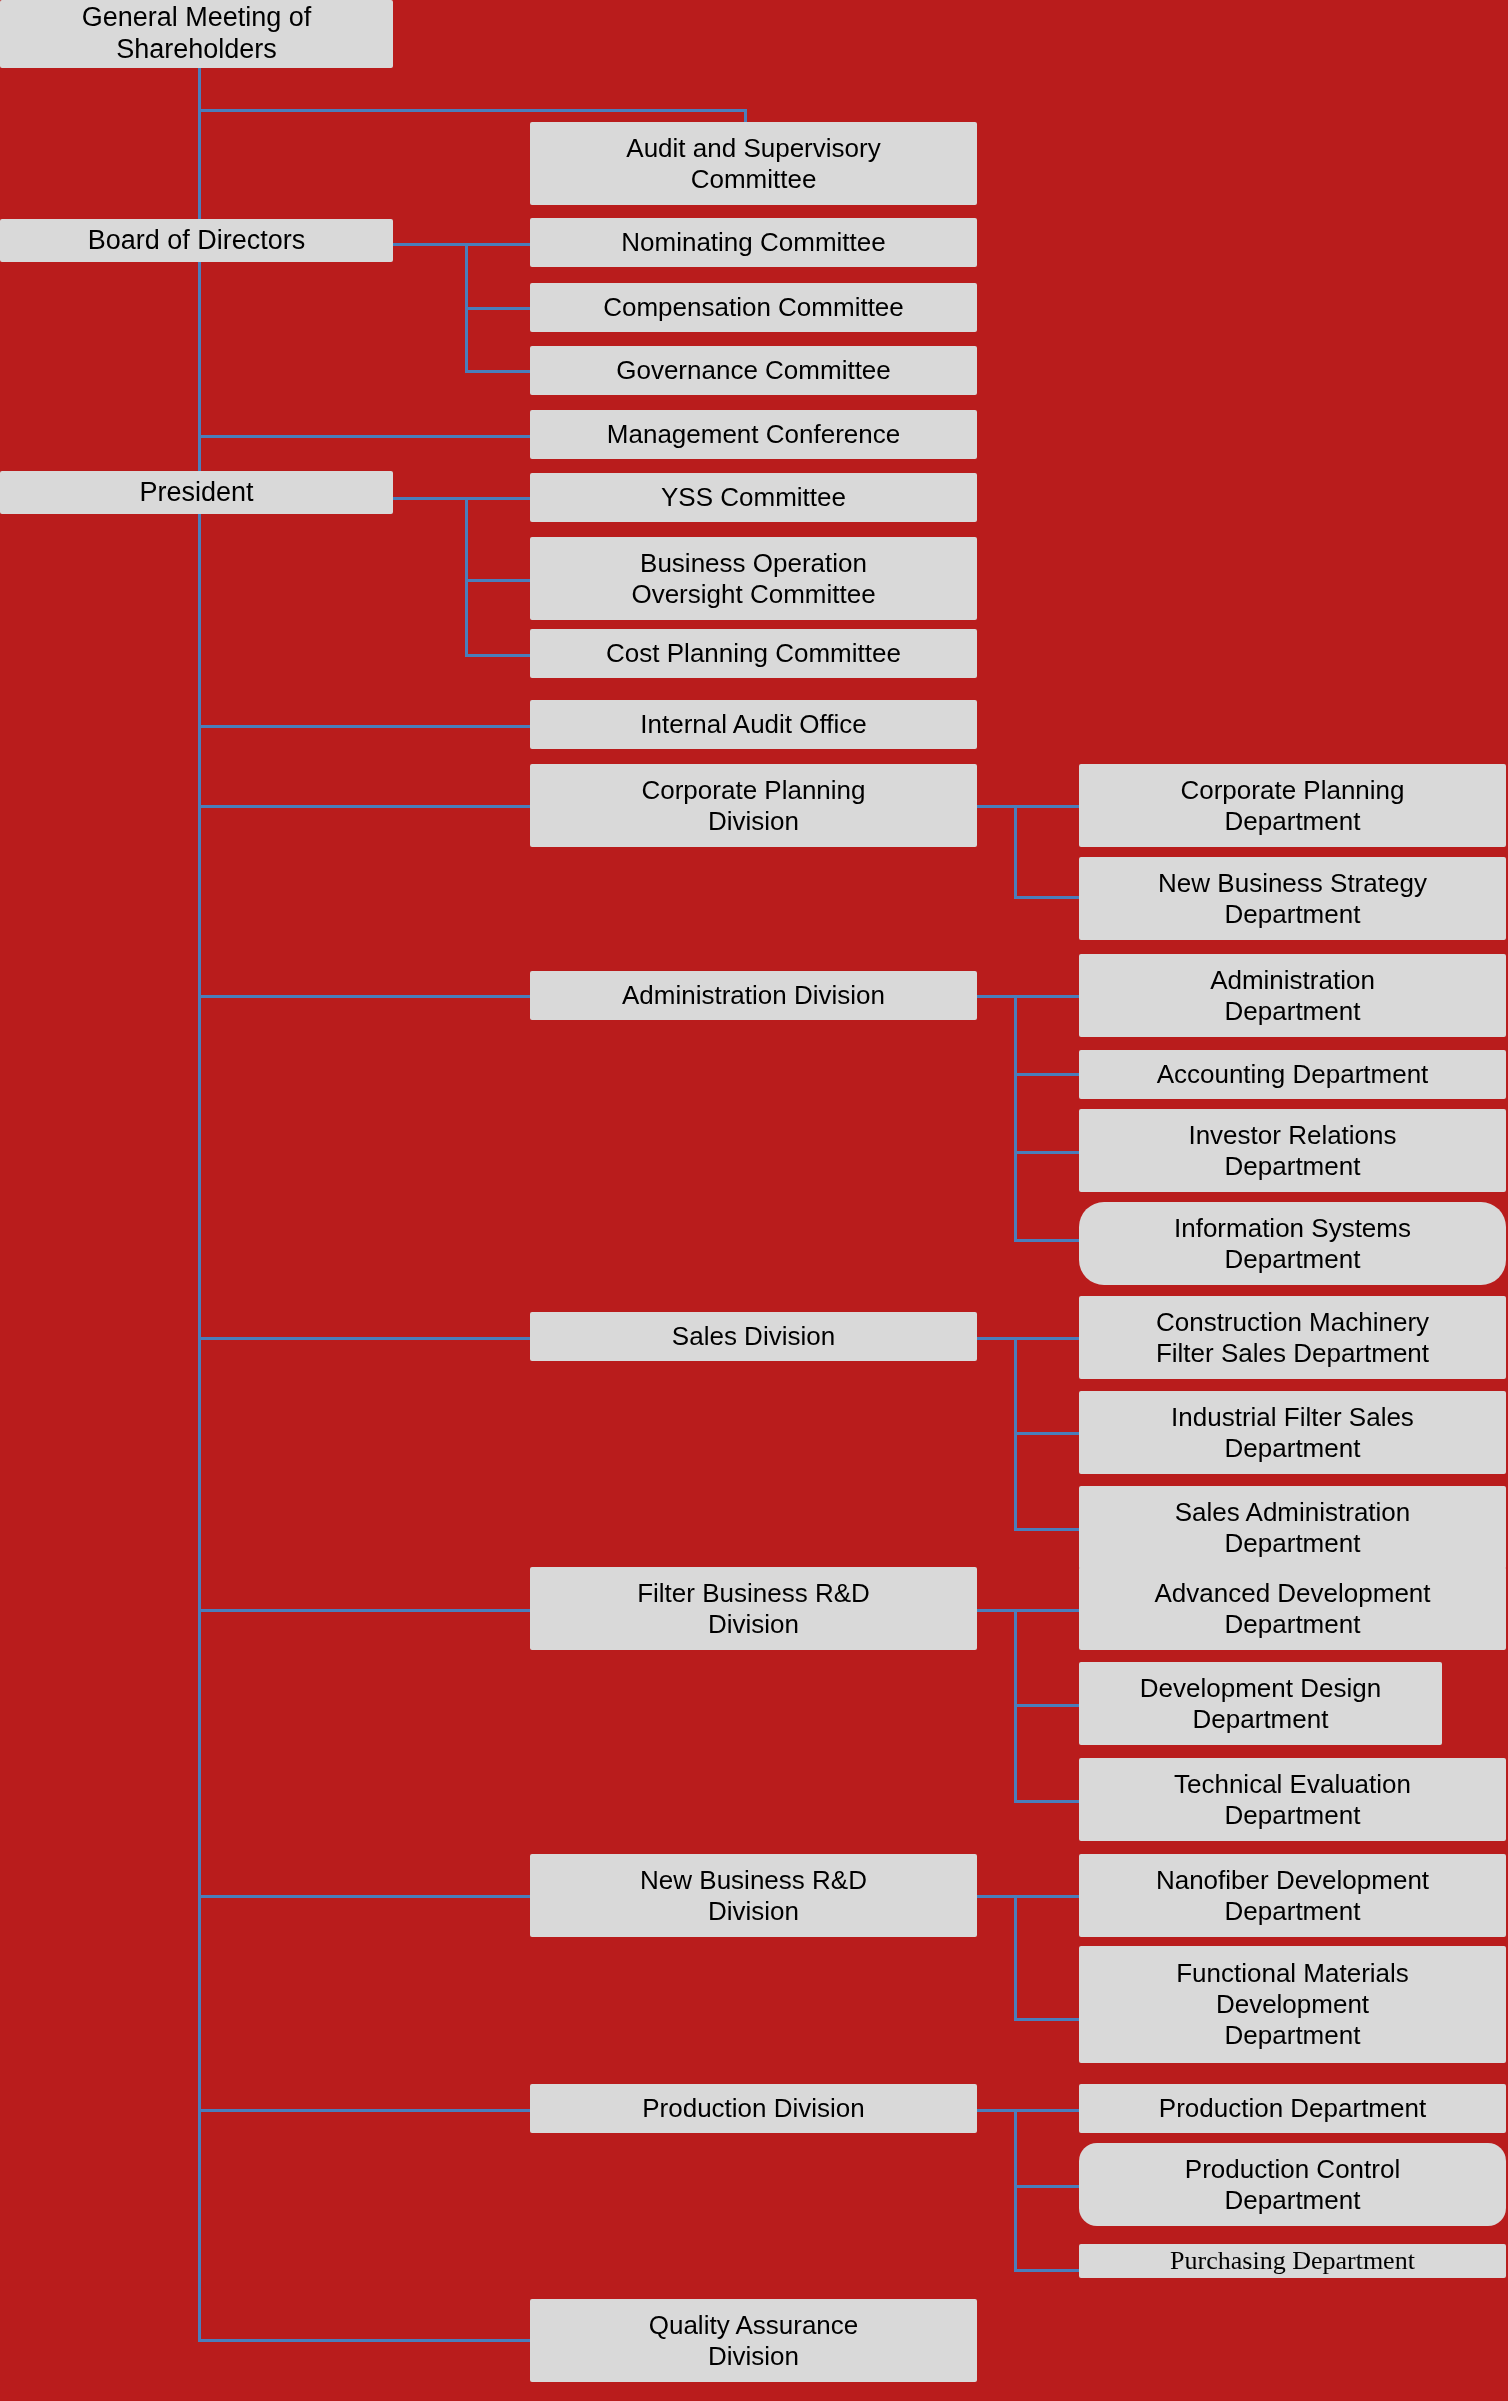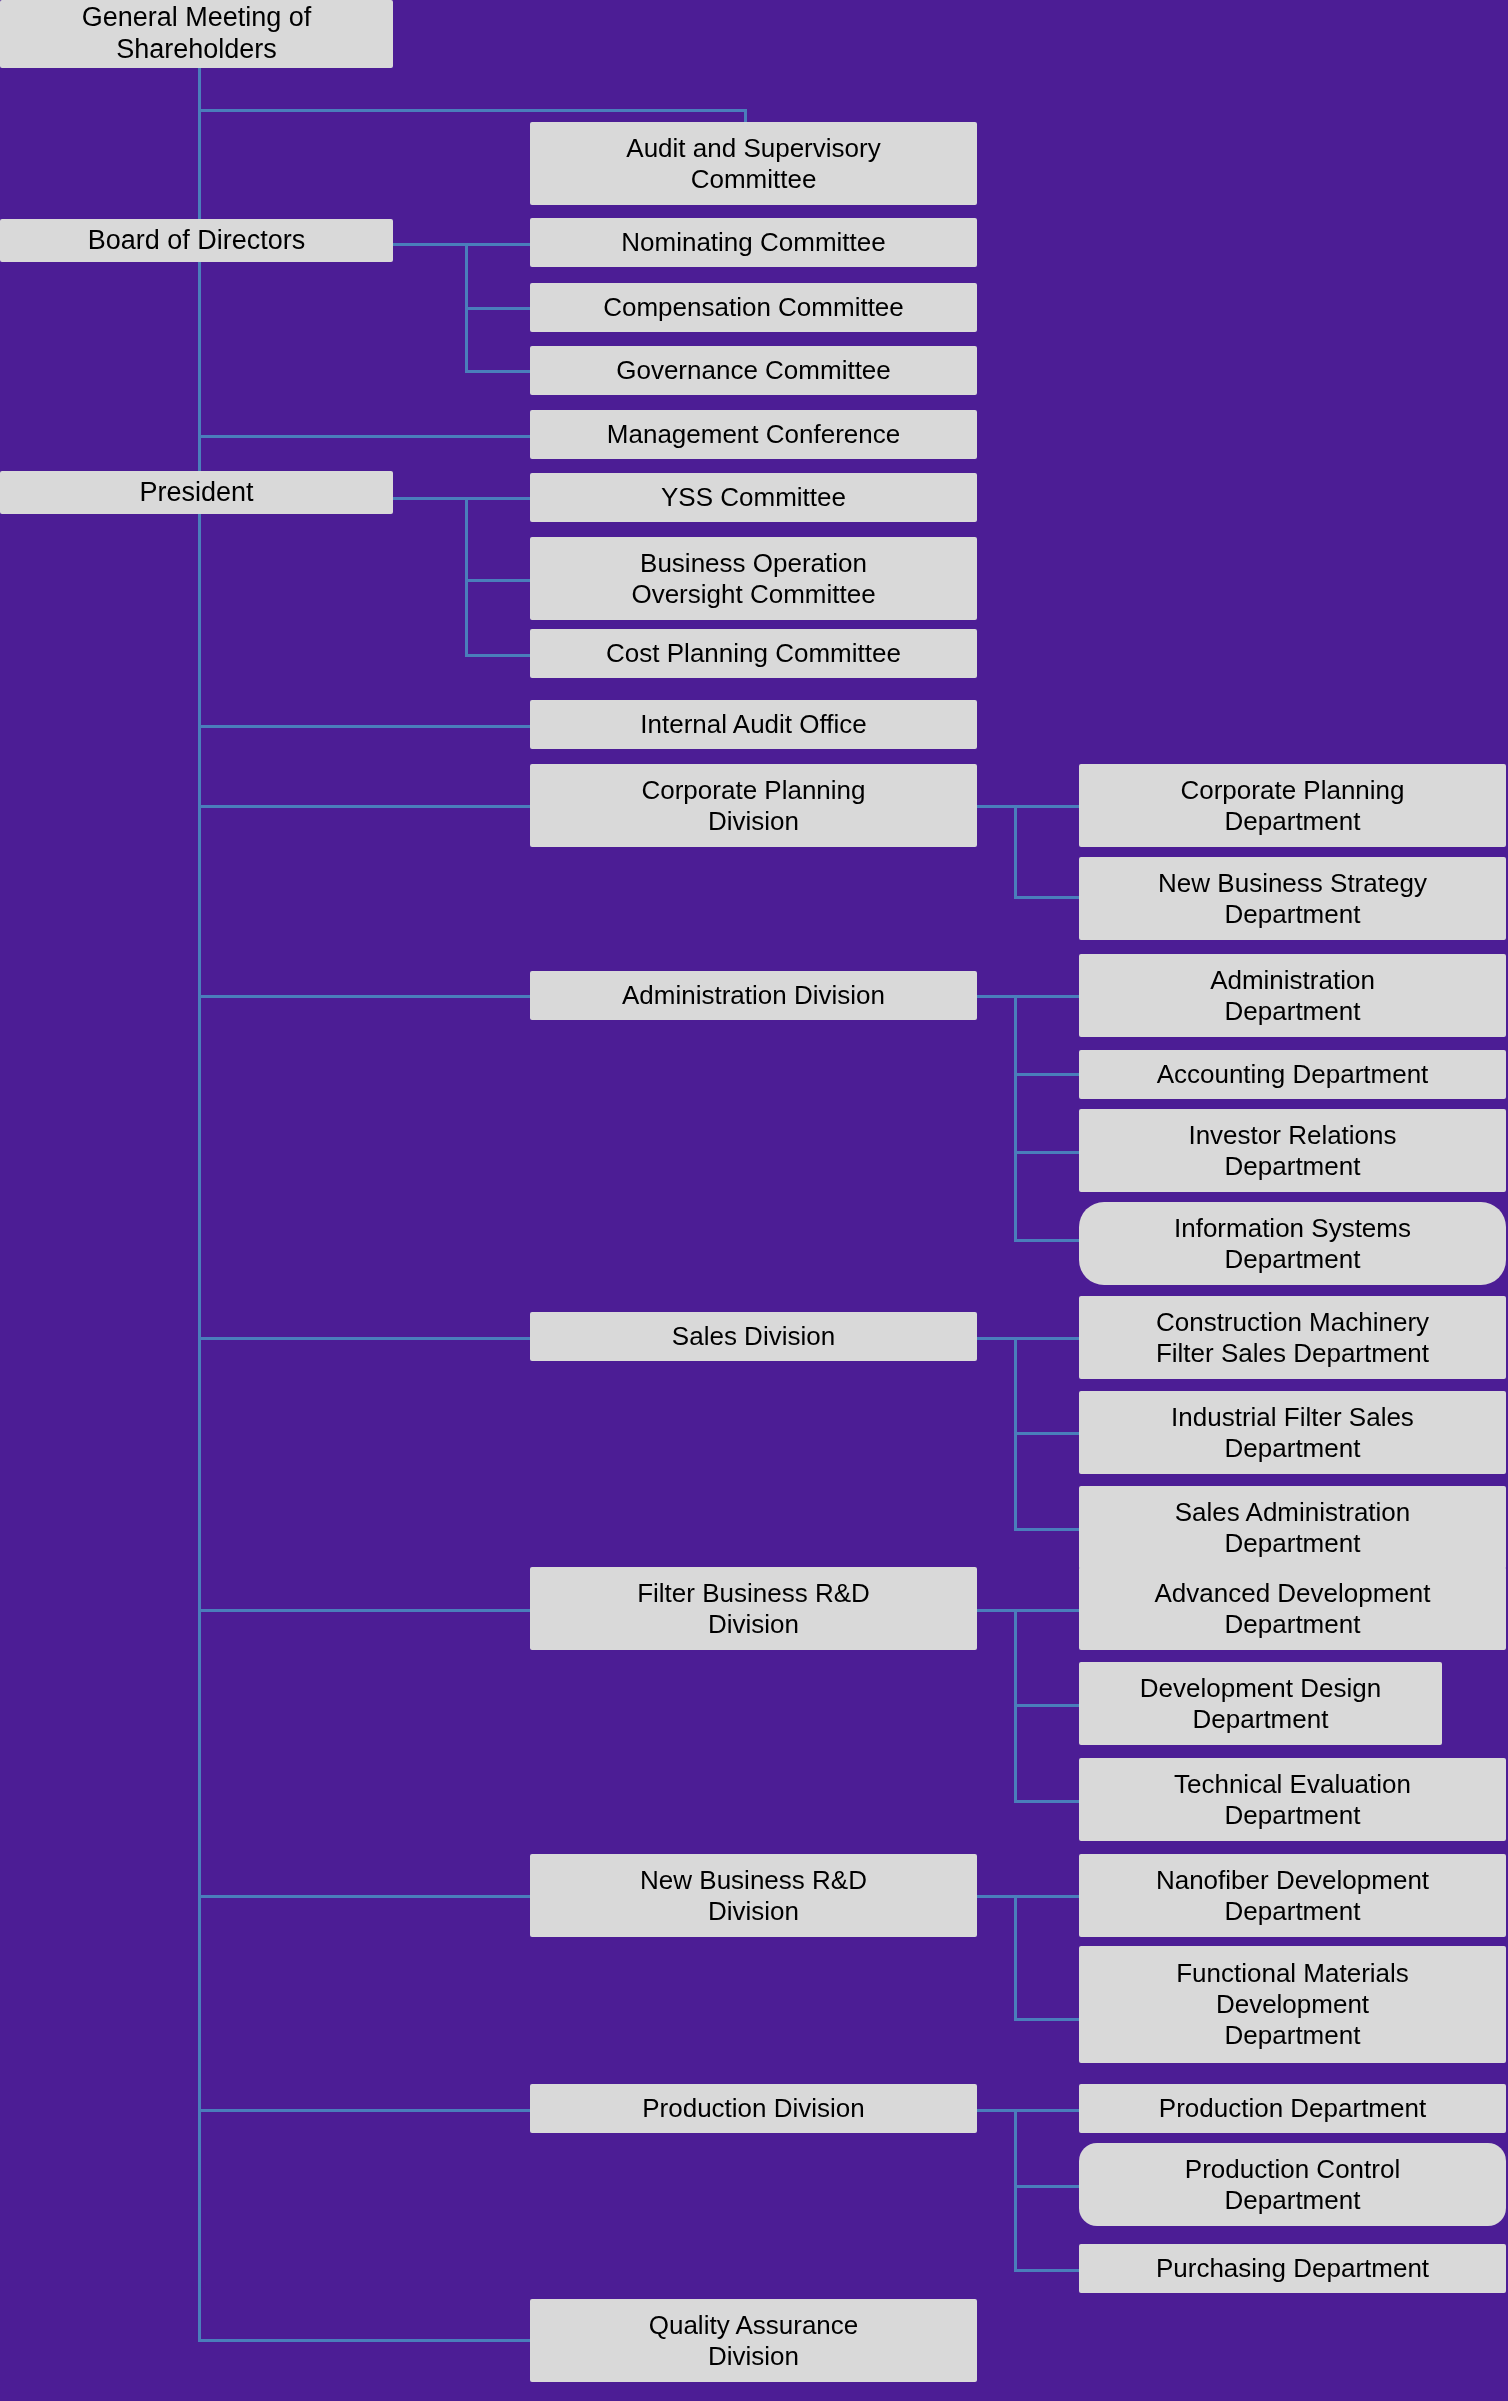--- a/index.html
+++ b/index.html
@@ -4,21 +4,21 @@
 <style>
   html, body {
     margin: 0;
     padding: 0;
     background: #000000;
   }
   #chart {
     position: relative;
     width: 1509px;
     height: 2401px;
-    background: #4c1d95;
+    background: #b91c1c;
     font-family: "Liberation Sans", sans-serif;
     overflow: hidden;
   }
   .node {
     position: absolute;
     background: #d9d9d9;
     border-radius: 2px;
     color: #000000;
     display: flex;
     align-items: center;
@@ -271,18 +271,18 @@
 
   <div class="node t-dept" style="left:1079px; top:2084px; width:427px; height:49px;justify-content:flex-end;">
     <span class="lbl">Production Department</span>
   </div>
 
   <div class="node t-dept" style="left:1079px; top:2143px; width:427px; height:83px;border-radius:18px;">
     <span class="lbl">Production Control
 Department</span>
   </div>
 
-  <div class="node t-dept" style="left:1079px; top:2244px; width:427px; height:49px;">
+  <div class="node t-dept" style="left:1079px; top:2244px; width:427px; height:34px;font-family:Liberation Serif, serif;">
     <span class="lbl">Purchasing Department</span>
   </div>
 
 </div>
 
 
 </body></html>

